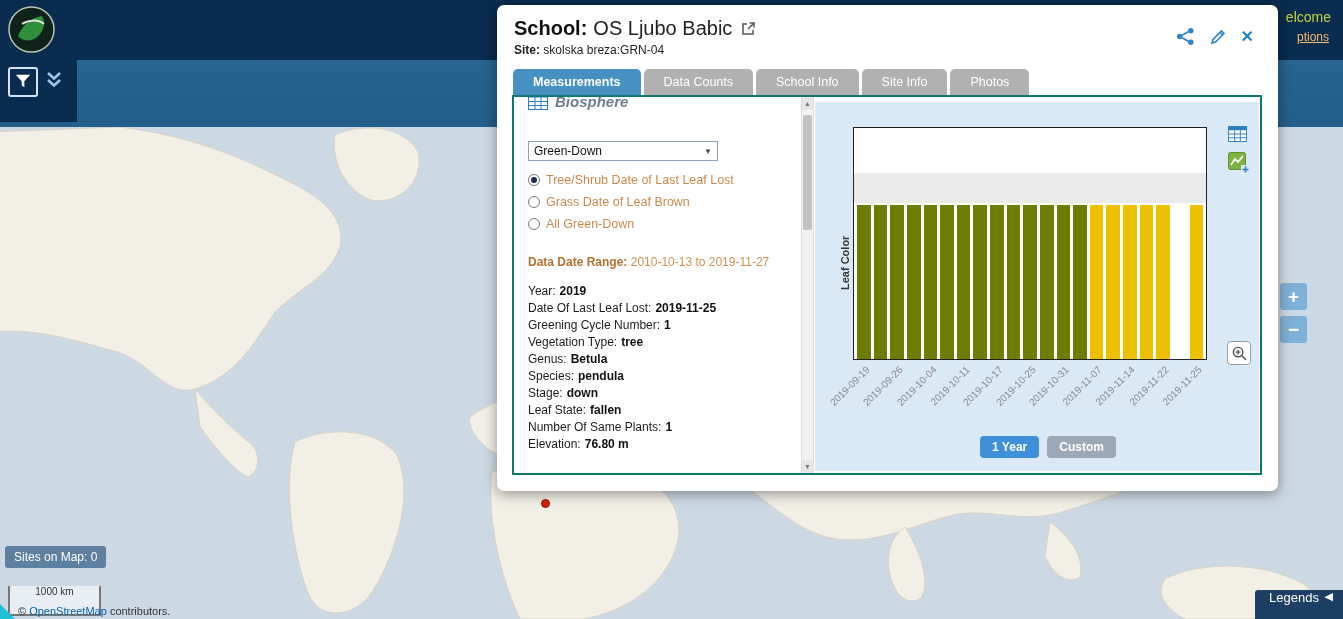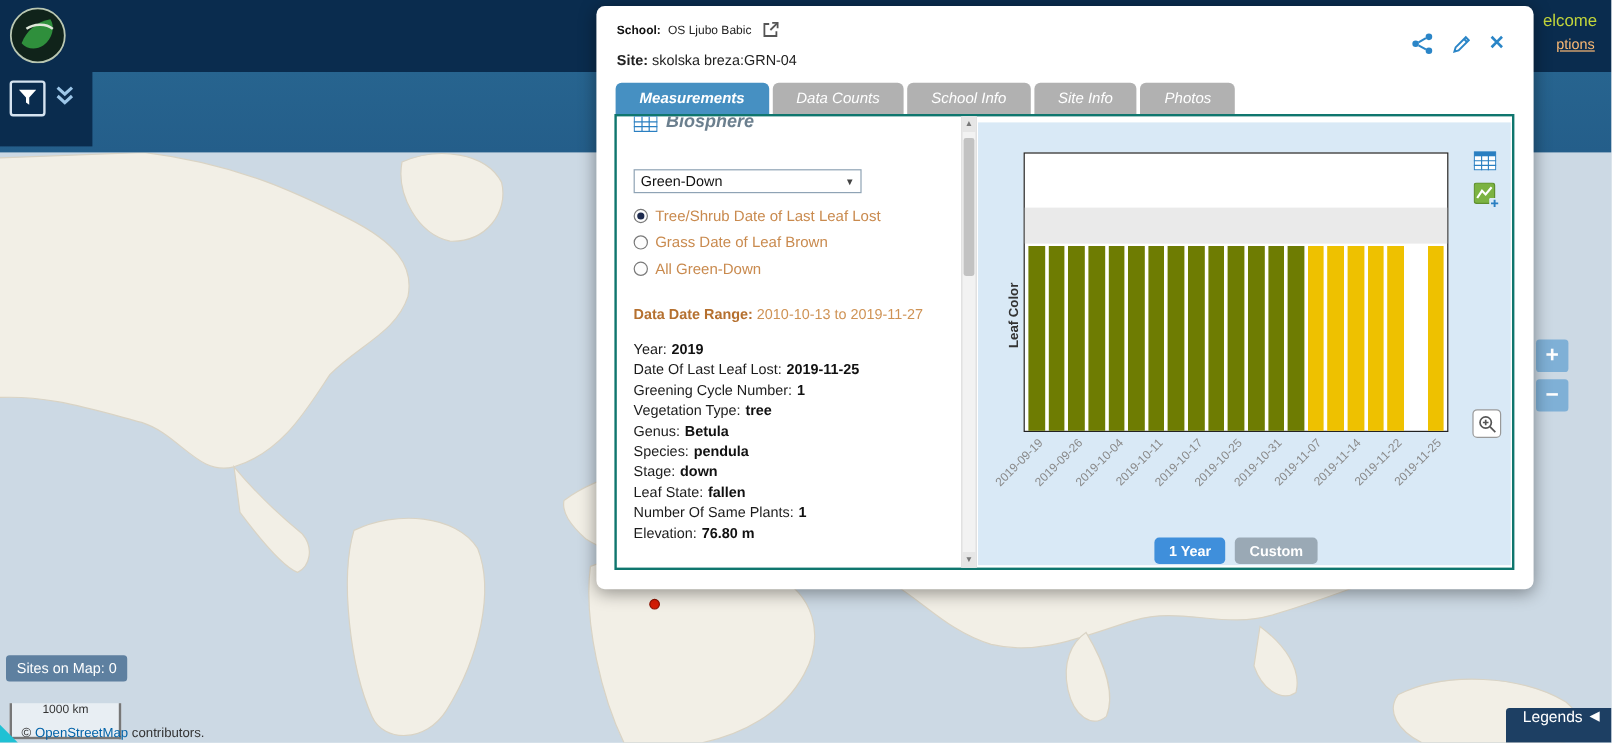--- a/index.html
+++ b/index.html
@@ -32,31 +32,31 @@
   .sites-label { position:absolute; left:5px; top:546px; background:rgba(74,112,148,.85); color:#fff; font-size:12px; padding:4px 9px; border-radius:3px; z-index:5; }
   .scalebar { position:absolute; left:8px; top:586px; width:93px; height:30px; border:2px solid #777; border-top:none; background:rgba(255,255,255,.55); font-size:10px; color:#333; text-align:center; line-height:12px; z-index:5; }
   .attrib { position:absolute; left:18px; bottom:2px; font-size:11px; color:#333; z-index:5; }
   .attrib a { color:#0062a8; text-decoration:none; cursor:pointer; }
   .corner-icon { position:absolute; left:0; bottom:0; width:0; height:0; border-bottom:15px solid #1fc1d4; border-right:15px solid transparent; z-index:5; }
   .legends { position:absolute; right:0; bottom:0; width:88px; height:29px; background:#1d3f63; color:#fff; display:flex; justify-content:space-between; padding:0 10px 0 14px; font-size:13px; z-index:5; border-radius:3px 0 0 0; cursor:pointer; }
   .legends-arrow { font-size:11px; }
 
   
   .popup { position:absolute; left:497px; top:5px; width:781px; height:486px; background:#fff; border-radius:7px; box-shadow:0 3px 14px rgba(0,0,0,.4); z-index:10; }
-  .school-row { position:absolute; left:17px; top:12px; font-size:10px; color:#222; display:flex; align-items:center; gap:6px; }
+  .school-row { position:absolute; left:17px; top:12px; font-size:20px; color:#222; display:flex; align-items:center; gap:6px; }
   .school-label { font-weight:bold; color:#111; }
   .extlink { display:inline-flex; cursor:pointer; margin-left:2px; }
   .site-row { position:absolute; left:17px; top:38px; font-size:12px; color:#222; }
   .site-label { font-weight:bold; }
   .popup-icons { position:absolute; right:24px; top:22px; display:flex; gap:14px; align-items:center; }
   .popup-icons > span { cursor:pointer; display:inline-flex; }
   .close { color:#2a85c7; font-weight:bold; font-size:16px; line-height:16px; }
 
   .tabs { position:absolute; left:16px; top:64px; display:flex; gap:3px; }
-  .tab { background:#b1b1b1; color:#fff; font-size:12.5px; padding:6px 20px 7px; border-radius:5px 5px 0 0; cursor:pointer; white-space:nowrap;font-style:italic; }
+  .tab { background:#b1b1b1; color:#fff; font-size:12.5px; padding:6px 20px 7px; border-radius:5px 5px 0 0; cursor:pointer; white-space:nowrap; }
   .tab.active { background:#4690c2; font-weight:bold; }
 
   .content-box { position:absolute; left:15px; top:90px; width:750px; height:380px; border:2px solid #0f766e; background:#fff;padding-left:45px; }
 
   
   .left-pane { position:absolute; left:0; top:0; width:286px; height:100%; overflow:hidden; }
   .sphere-row { position:absolute; left:14px; top:-4px; display:flex; align-items:flex-end; gap:7px; }
   .sphere-icon { cursor:pointer; display:inline-flex; }
   .sphere-title { font-size:15px; font-weight:bold; font-style:italic; color:#6b7f8e; }
   .select { position:absolute; left:14px; top:44px; width:190px; height:20px; border:1px solid #8fa3b5; background:#fff; font-size:12px; color:#111; display:flex; align-items:center; justify-content:space-between; padding:0 5px; cursor:pointer; }
@@ -81,21 +81,21 @@
 
   
   .chart-panel { position:absolute; left:301px; top:5px; width:444px; height:369px; background:#d9e9f6; }
   .plot { position:absolute; left:38px; top:25px; width:354px; height:233px; background:#fff; border:1px solid #222; }
   .grayband { position:absolute; left:0; right:0; top:45px; height:30px; background:#eaeaea; }
   .bars { position:absolute; left:3px; right:3px; top:77px; bottom:0; display:flex; gap:3px; }
   .bar { flex:1; }
   .ylabel { position:absolute; left:24px; top:188px; transform:rotate(-90deg); transform-origin:0 0; font-size:11px; font-weight:bold; color:#333; white-space:nowrap; }
   .xlabels { position:absolute; left:41px; top:260px; width:348px; height:76px; }
   .xlab { position:absolute; top:2px; font-size:10px; color:#8a8a8a; white-space:nowrap; transform:translateX(-100%) rotate(-45deg); transform-origin:right top; }
-  .range-btns { position:absolute; left:38px; width:354px; top:334px; display:flex; justify-content:center; gap:8px;margin-top:12px; }
+  .range-btns { position:absolute; left:56px; width:354px; top:334px; display:flex; justify-content:center; gap:8px; }
   .range-btn { font-size:12px; font-weight:bold; color:#fff; border:none; border-radius:4px; padding:4px 12px; cursor:pointer; background:#9aa9b5; }
   .range-btn.active { background:#3f8fdb; }
   .chart-icons { position:absolute; right:9px; top:24px; display:flex; flex-direction:column; gap:10px; }
   .chart-icons > span { cursor:pointer; display:inline-flex; }
   .zoombtn { position:absolute; right:8px; top:239px; width:24px; height:24px; background:#fff; border:1px solid #999; border-radius:4px; cursor:pointer; display:flex; align-items:center; justify-content:center; padding:0; }
 </style>
 </head>
 <body>
 
 <div class="screen">

